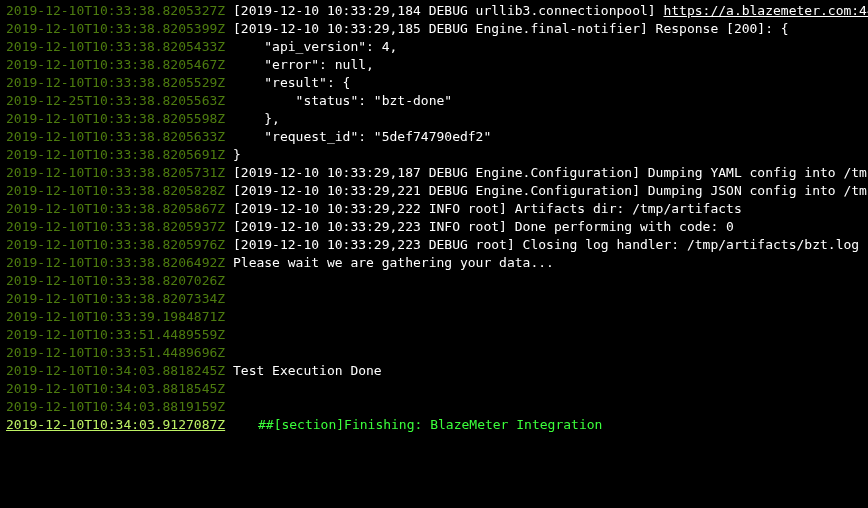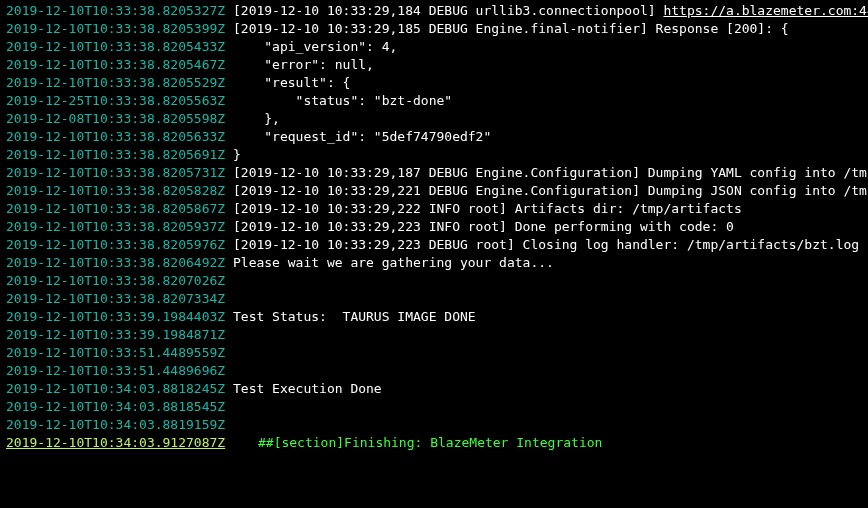--- a/index.html
+++ b/index.html
@@ -1,46 +1,45 @@
 <!DOCTYPE html>
 <html><head>
 <meta charset="utf-8">
 <style>
   html,body{margin:0;padding:0;background:#000;color:#fff;font-family:Menlo,Consolas,"Lucida Console",monospace;font-size:13px;line-height:18px;}
   .terminal{padding:2px 6px;width:868px;min-height:508px;box-sizing:border-box;overflow:hidden;}
   .line{white-space:pre;}
-  .ts{color:#14b8a6;}
+  .ts{color:#4d7c0f;}
   .msg{color:#fff;text-align:right;}
   .link{text-decoration:underline;}
   .section-ts{color:#3bff3b;}
   .section-ts.dim{color:#bef264;text-decoration:underline;}
   .section-msg{color:#3bff3b;margin-left:25px;}
 </style>
 </head>
 <body>
 
 <div class="terminal">
   <div class="line"><span class="ts">2019-12-10T10:33:38.8205327Z</span><span class="msg"> [2019-12-10 10:33:29,184 DEBUG urllib3.connectionpool] </span><span class="msg link">https://a.blazemeter.com:443</span></div>
   <div class="line"><span class="ts">2019-12-10T10:33:38.8205399Z</span><span class="msg"> [2019-12-10 10:33:29,185 DEBUG Engine.final-notifier] Response [200]: {</span></div>
   <div class="line"><span class="ts">2019-12-10T10:33:38.8205433Z</span><span class="msg">     "api_version": 4,</span></div>
   <div class="line"><span class="ts">2019-12-10T10:33:38.8205467Z</span><span class="msg">     "error": null,</span></div>
   <div class="line"><span class="ts">2019-12-10T10:33:38.8205529Z</span><span class="msg">     "result": {</span></div>
   <div class="line"><span class="ts">2019-12-25T10:33:38.8205563Z</span><span class="msg">         "status": "bzt-done"</span></div>
-  <div class="line"><span class="ts">2019-12-08T10:33:38.8205598Z</span><span class="msg">     },</span></div>
+  <div class="line"><span class="ts">2019-12-10T10:33:38.8205598Z</span><span class="msg">     },</span></div>
   <div class="line"><span class="ts">2019-12-10T10:33:38.8205633Z</span><span class="msg">     "request_id": "5def74790edf2"</span></div>
   <div class="line"><span class="ts">2019-12-10T10:33:38.8205691Z</span><span class="msg"> }</span></div>
   <div class="line"><span class="ts">2019-12-10T10:33:38.8205731Z</span><span class="msg"> [2019-12-10 10:33:29,187 DEBUG Engine.Configuration] Dumping YAML config into /tmp/ar</span></div>
   <div class="line"><span class="ts">2019-12-10T10:33:38.8205828Z</span><span class="msg"> [2019-12-10 10:33:29,221 DEBUG Engine.Configuration] Dumping JSON config into /tmp/ar</span></div>
   <div class="line"><span class="ts">2019-12-10T10:33:38.8205867Z</span><span class="msg"> [2019-12-10 10:33:29,222 INFO root] Artifacts dir: /tmp/artifacts</span></div>
   <div class="line"><span class="ts">2019-12-10T10:33:38.8205937Z</span><span class="msg"> [2019-12-10 10:33:29,223 INFO root] Done performing with code: 0</span></div>
   <div class="line"><span class="ts">2019-12-10T10:33:38.8205976Z</span><span class="msg"> [2019-12-10 10:33:29,223 DEBUG root] Closing log handler: /tmp/artifacts/bzt.log</span></div>
   <div class="line"><span class="ts">2019-12-10T10:33:38.8206492Z</span><span class="msg"> Please wait we are gathering your data...</span></div>
   <div class="line"><span class="ts">2019-12-10T10:33:38.8207026Z</span><span class="msg"></span></div>
   <div class="line"><span class="ts">2019-12-10T10:33:38.8207334Z</span><span class="msg"></span></div>
-  <div class="line"><span class="ts">2019-12-10T10:33:39.1984403Z</span><span class="msg"> Test Status:  TAURUS IMAGE DONE</span></div>
   <div class="line"><span class="ts">2019-12-10T10:33:39.1984871Z</span><span class="msg"></span></div>
   <div class="line"><span class="ts">2019-12-10T10:33:51.4489559Z</span><span class="msg"></span></div>
   <div class="line"><span class="ts">2019-12-10T10:33:51.4489696Z</span><span class="msg"></span></div>
   <div class="line"><span class="ts">2019-12-10T10:34:03.8818245Z</span><span class="msg"> Test Execution Done</span></div>
   <div class="line"><span class="ts">2019-12-10T10:34:03.8818545Z</span><span class="msg"></span></div>
   <div class="line"><span class="ts">2019-12-10T10:34:03.8819159Z</span><span class="msg"></span></div>
   <div class="line"><span class="section-ts dim">2019-12-10T10:34:03.9127087Z</span><span class="section-msg"> ##[section]Finishing: BlazeMeter Integration</span></div>
 </div>
 
 </body></html>

